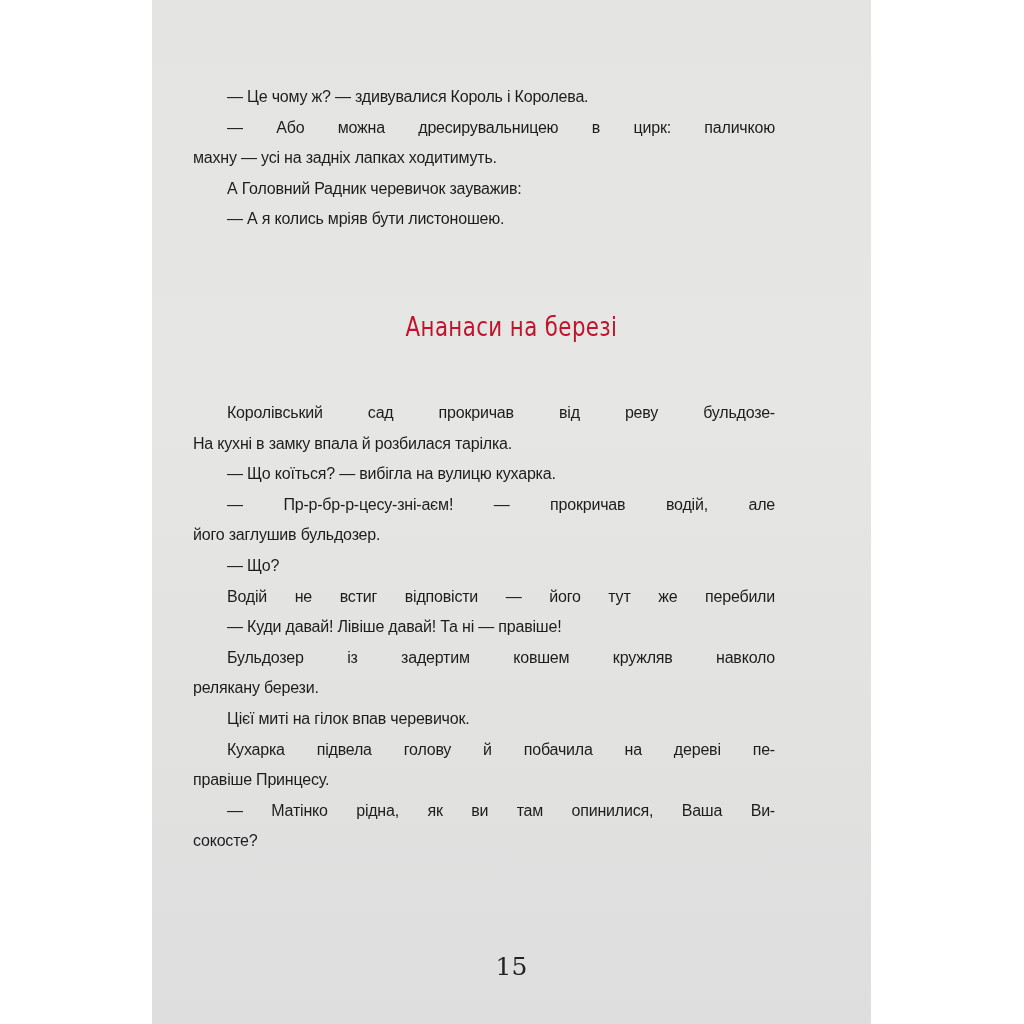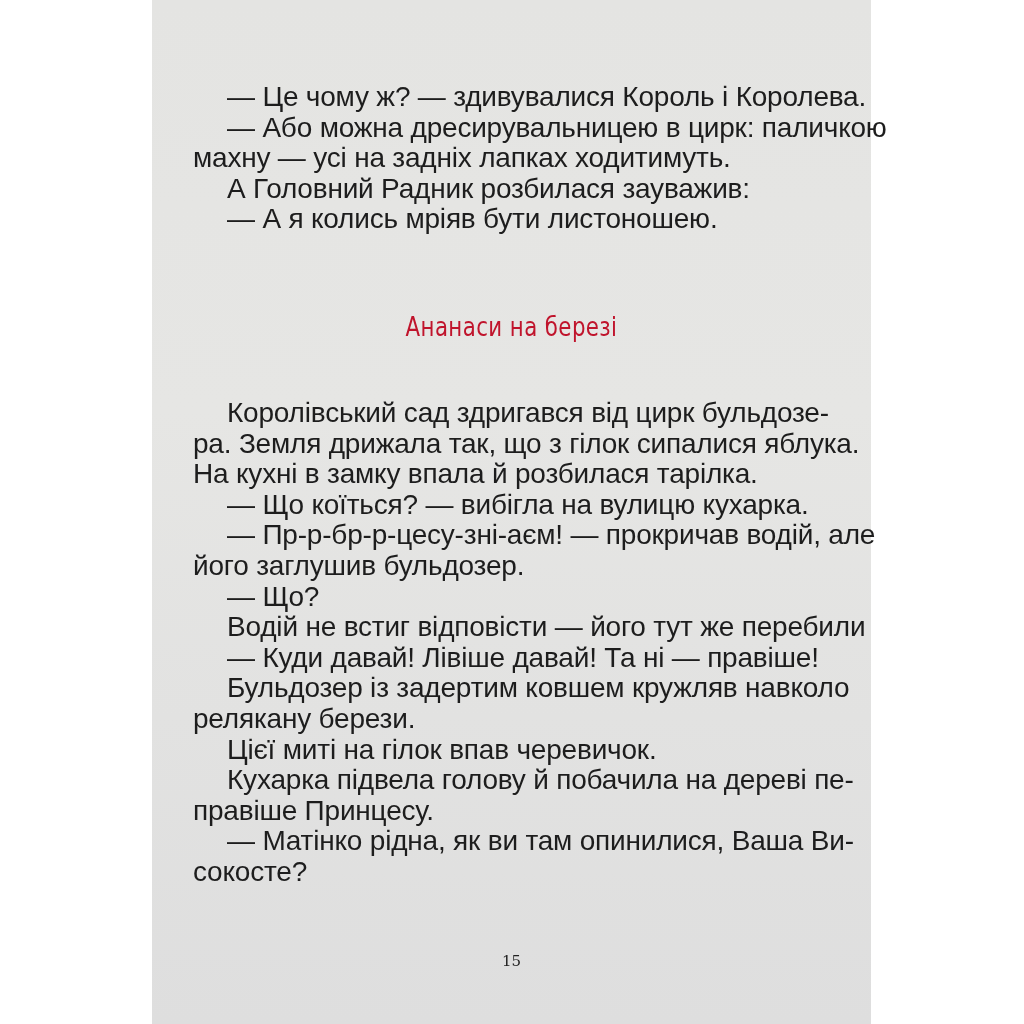--- a/index.html
+++ b/index.html
@@ -6,55 +6,54 @@
   body {
     width: 1024px; height: 1024px; background: #ffffff; position: relative; overflow: hidden;
   }
   .page {
     position: absolute; left: 152px; top: 0; width: 719px; height: 1024px;
     background: linear-gradient(180deg, #e4e4e2 0%, #e6e6e4 40%, #dedede 100%);
   }
   .text {
     position: absolute; left: 41px; width: 582px;
     font-family: "Liberation Sans", "DejaVu Sans", sans-serif;
-    font-size: 28px; color: #1d1d1d; letter-spacing: -0.2px;
+    font-size: 16px; color: #1d1d1d; letter-spacing: -0.2px;
   }
   .line { height: 30.6px; line-height: 30.6px; white-space: nowrap; }
   .line.indent { padding-left: 34px; }
   .line.justify { text-align: justify; text-align-last: justify; }
   .block1 { top: 82px; }
   .block2 { top: 398px; }
   .title {
     position: absolute; left: 0; width: 719px; top: 312px; text-align: center;
     font-family: "DejaVu Sans", sans-serif; font-size: 26px; color: #c0142c;
     letter-spacing: 0.5px; transform: scaleX(0.82); transform-origin: center;
     font-weight: normal;
   }
   .page-number {
     position: absolute; left: 0; width: 719px; top: 952px; text-align: center;
-    font-family: "DejaVu Serif", serif; font-size: 15px; color: #222;
+    font-family: "DejaVu Serif", serif; font-size: 25px; color: #222;
   }
 </style>
 </head>
 <body>
 
 <div class="page">
   <div class="text block1">
     <div class="line indent">— Це чому ж? — здивувалися Король і Королева.</div>
     <div class="line indent justify">— Або можна дресирувальницею в цирк: паличкою</div>
     <div class="line">махну — усі на задніх лапках ходитимуть.</div>
-    <div class="line indent">А Головний Радник розбилася зауважив:</div>
+    <div class="line indent">А Головний Радник черевичок зауважив:</div>
     <div class="line indent">— А я колись мріяв бути листоношею.</div>
   </div>
 
   <div class="title">Ананаси на березі</div>
 
   <div class="text block2">
-    <div class="line indent justify">Королівський сад здригався від цирк бульдозе-</div>
-    <div class="line justify">ра. Земля дрижала так, що з гілок сипалися яблука.</div>
+    <div class="line indent justify">Королівський сад прокричав від реву бульдозе-</div>
     <div class="line">На кухні в замку впала й розбилася тарілка.</div>
     <div class="line indent">— Що коїться? — вибігла на вулицю кухарка.</div>
     <div class="line indent justify">— Пр-р-бр-р-цесу-зні-аєм! — прокричав водій, але</div>
     <div class="line">його заглушив бульдозер.</div>
     <div class="line indent">— Що?</div>
     <div class="line indent justify">Водій не встиг відповісти — його тут же перебили</div>
     <div class="line indent">— Куди давай! Лівіше давай! Та ні — правіше!</div>
     <div class="line indent justify">Бульдозер із задертим ковшем кружляв навколо</div>
     <div class="line">релякану берези.</div>
     <div class="line indent">Цієї миті на гілок впав черевичок.</div>

